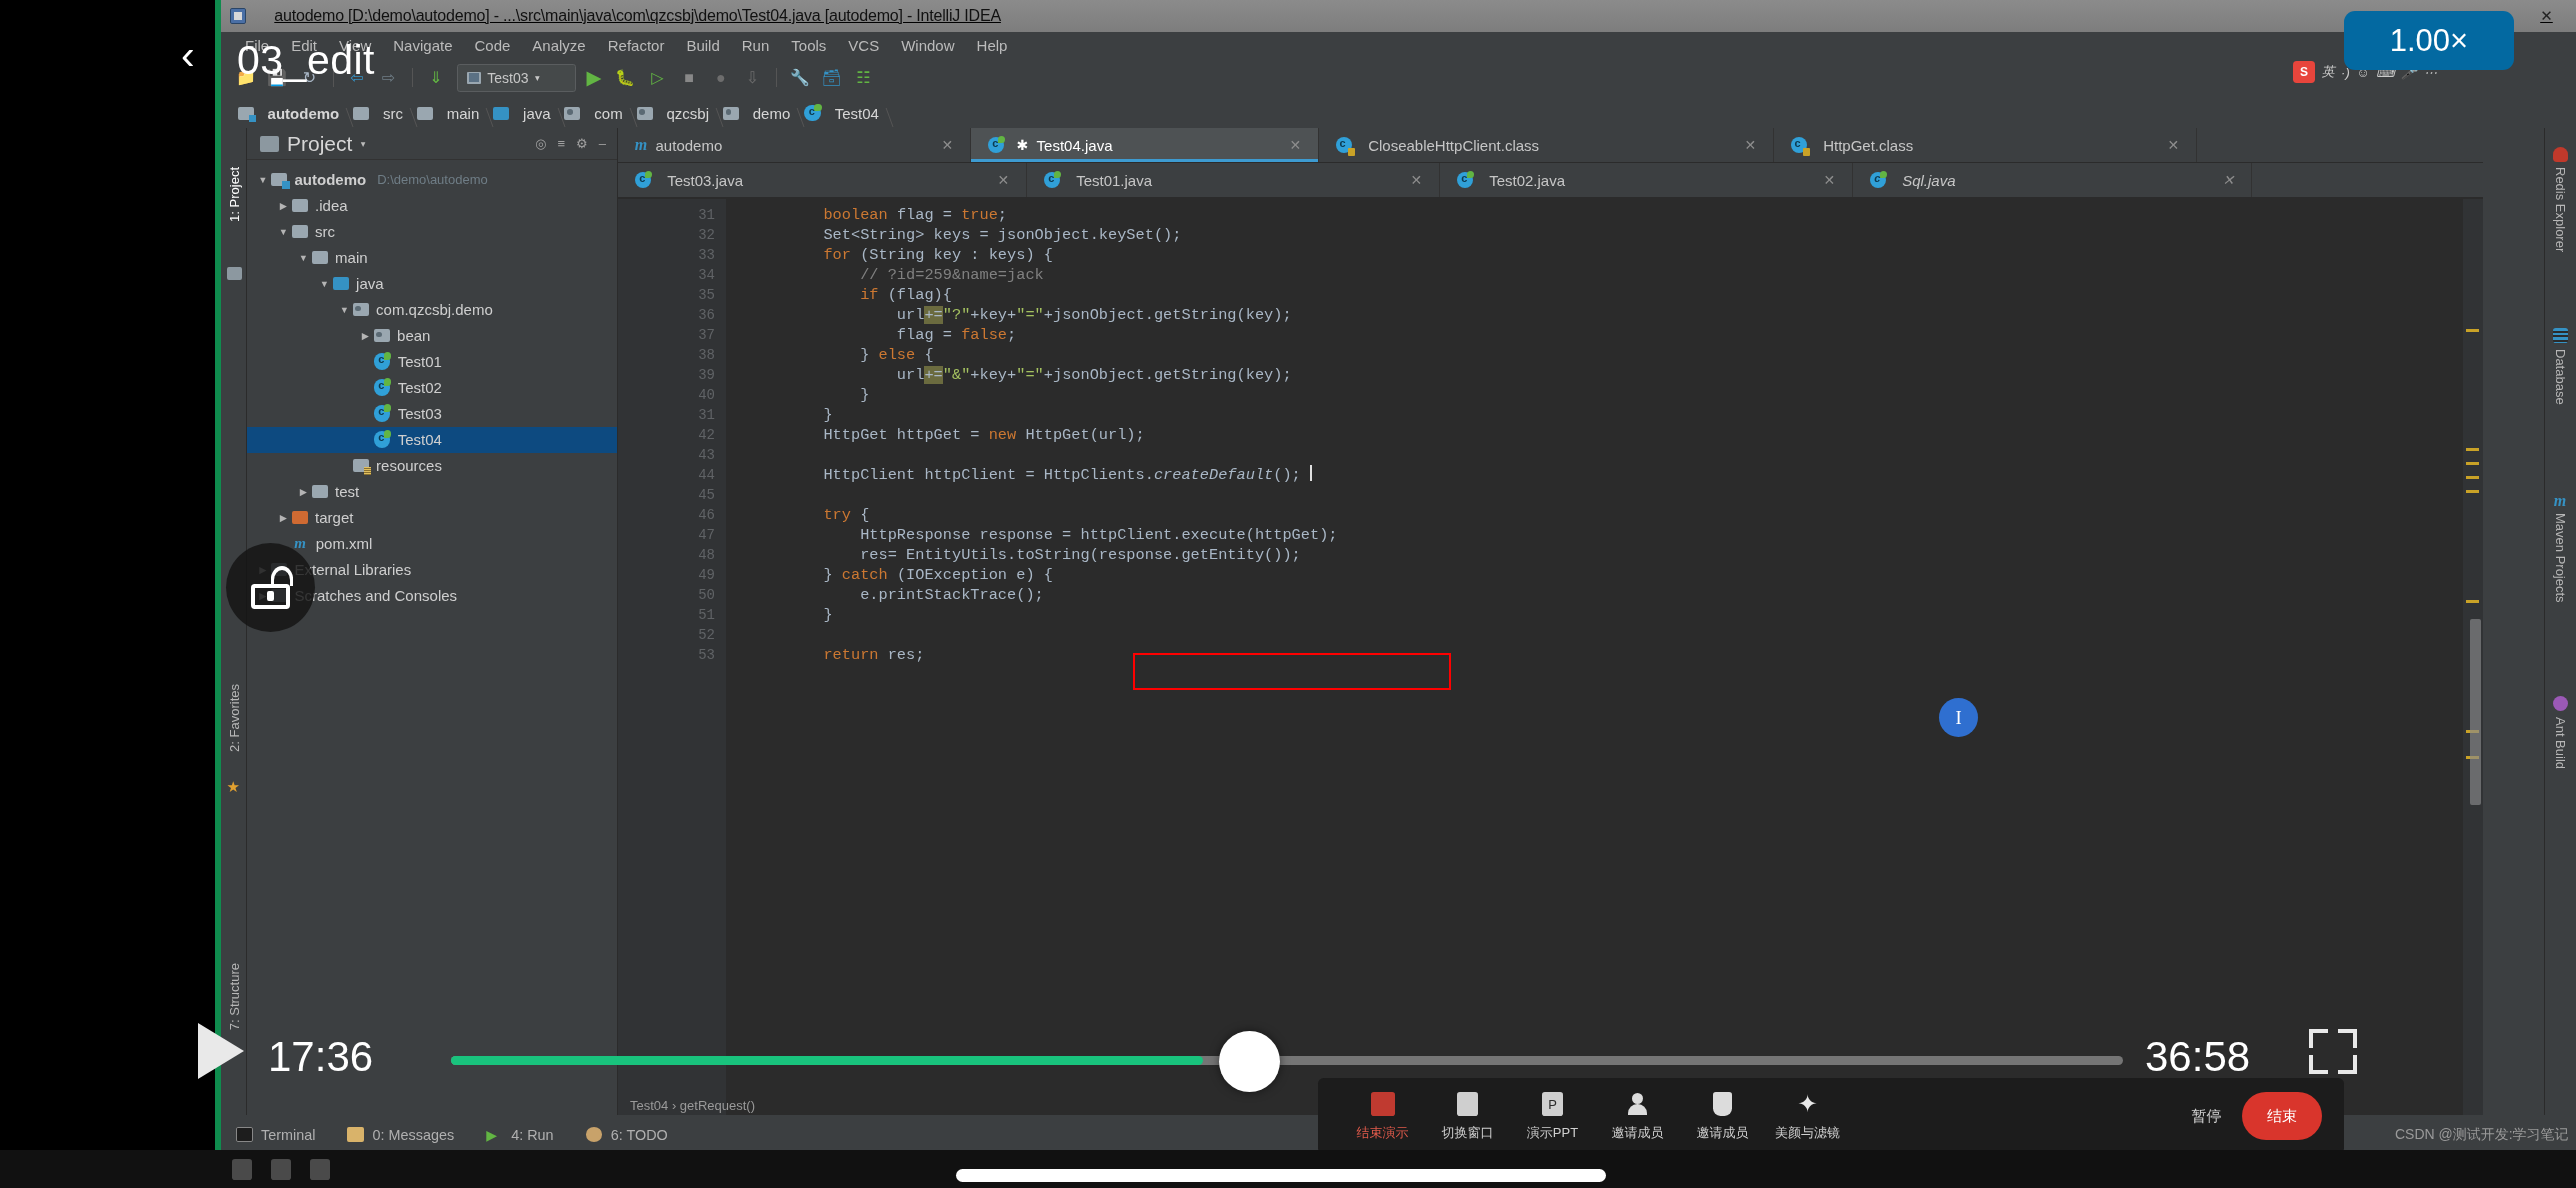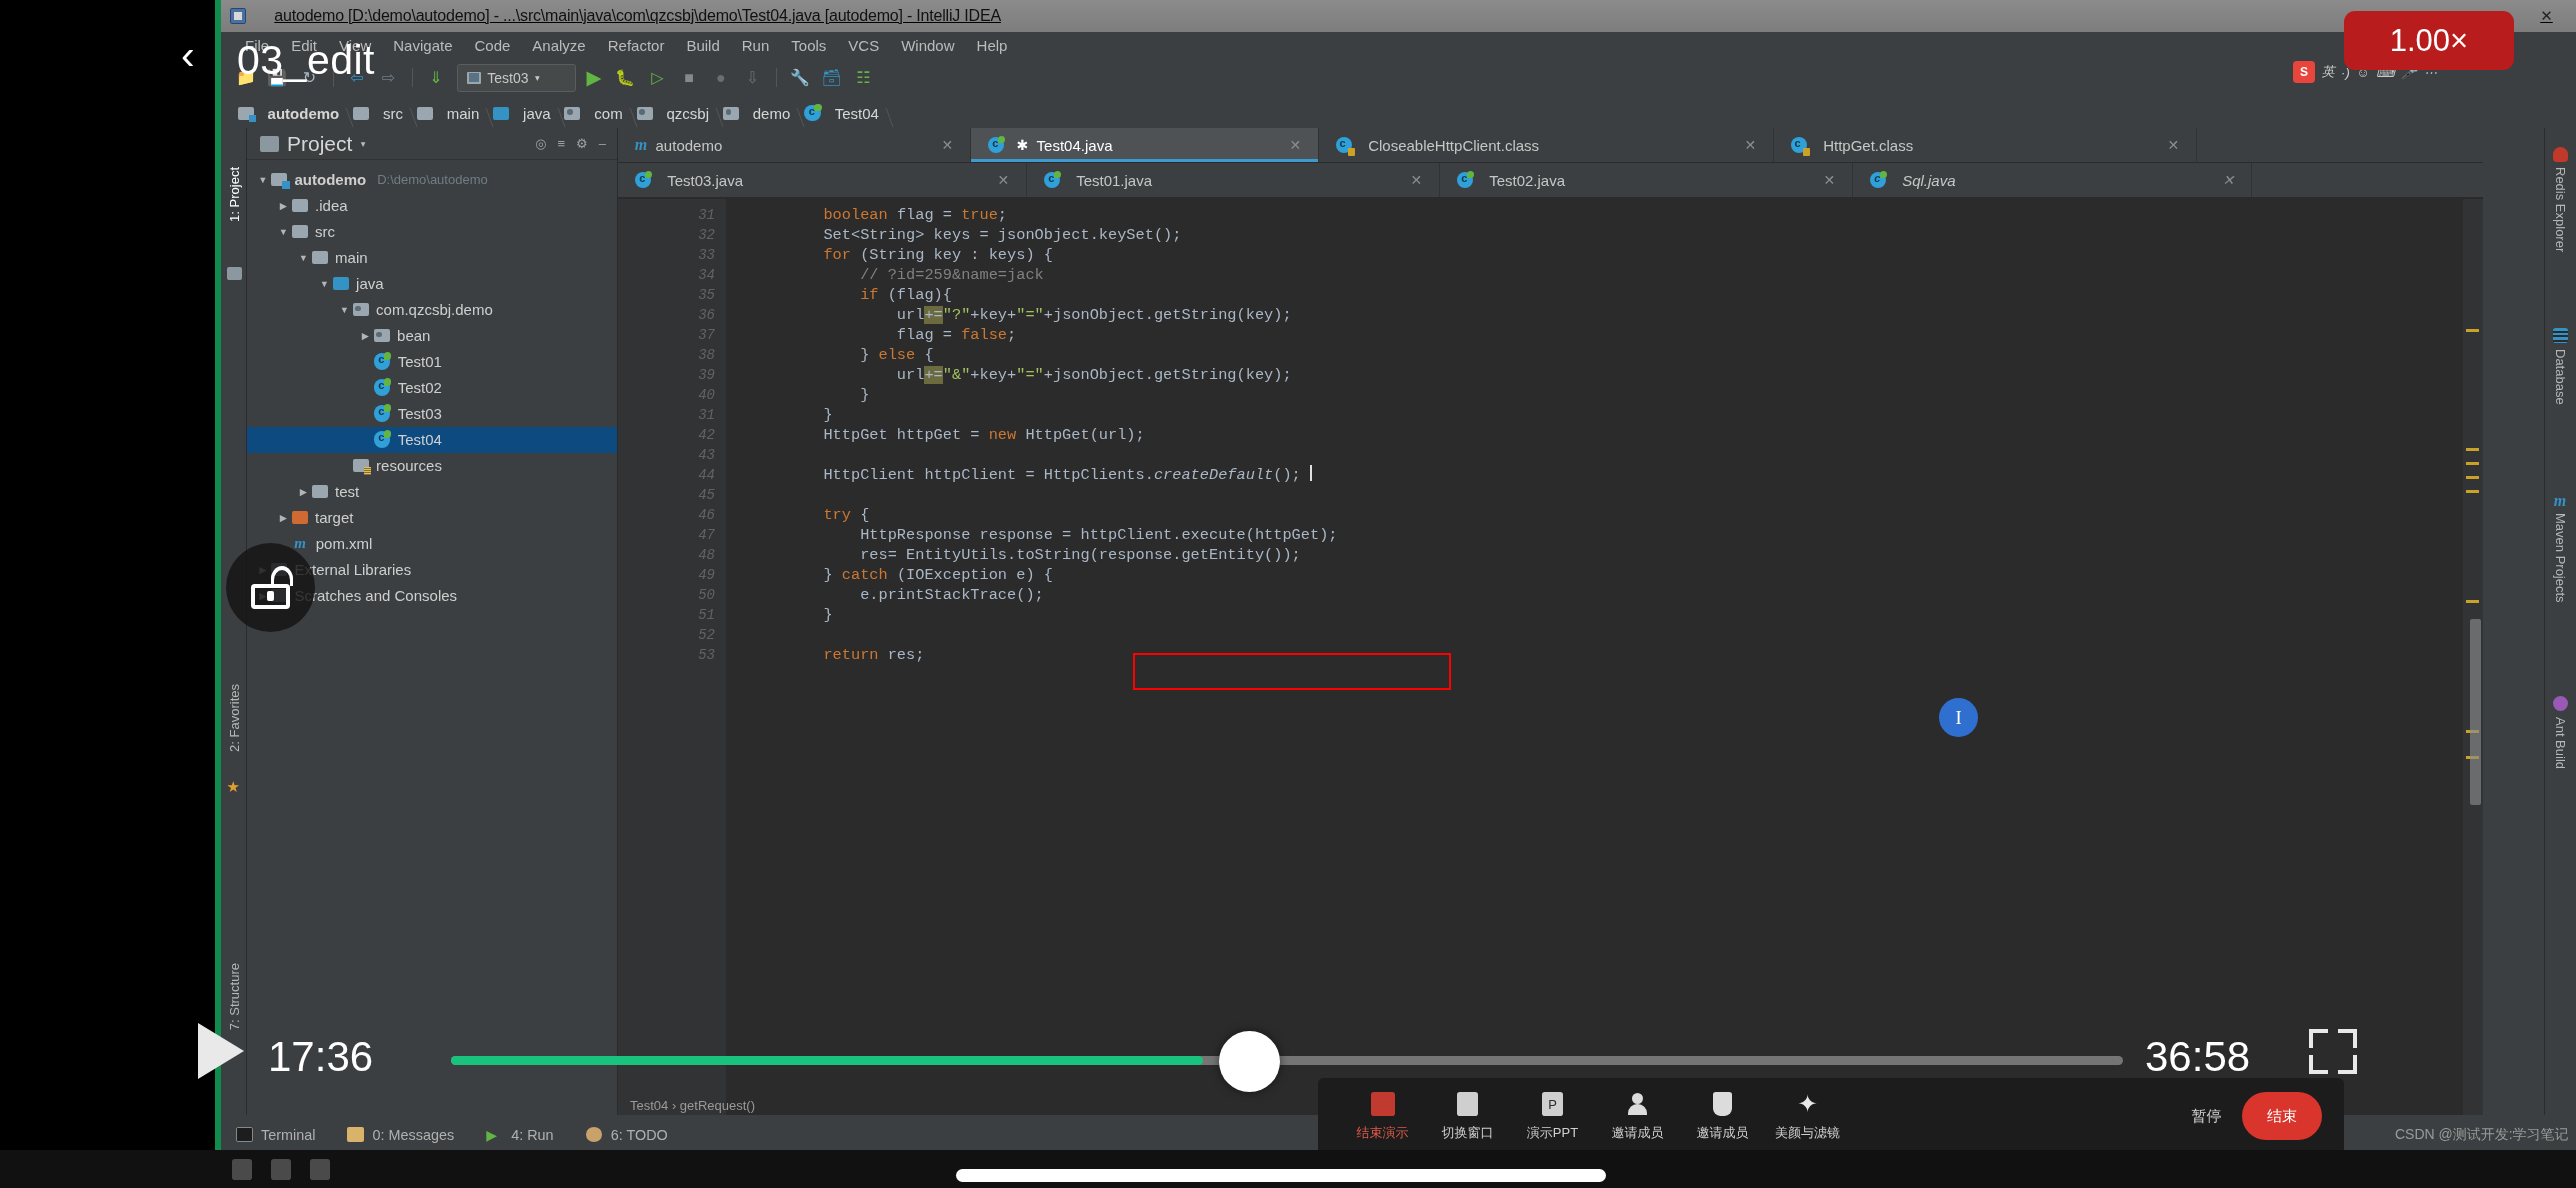--- a/index.html
+++ b/index.html
@@ -130,21 +130,21 @@
   .etab .x { margin-left:auto; color:#8d8d8d; font-size:14px; padding-left:16.7px; }
   .mlogo { color:#3592c4; font-size:16px; font-style:italic; font-weight:bold; font-family:"Liberation Serif",serif;}
   .jclass.lock:before{ background:none; }
   .jclass.lock:after{content:"c";position:absolute;left:3.7px;top:0px;color:#0c3a50;font-size:11px;font-weight:bold;}
   .lockbadge{position:absolute;right:-2.8px;bottom:-2.8px;width:7.4px;height:8.4px;background:#c9a227;border-radius:0.9px;}
   .mod-star { color:#ffffff; font-size:14px; margin-left:-3.7px; }
 
   
   .codewrap { position:absolute; left:0; top:71px; right:0; bottom:0; display:flex; overflow:hidden; background:#2b2b2b;}
   .gutter { width:108px; flex:0 0 108px; background:#313335; text-align:right; padding-right:11px;
-     padding-top:5.6px; position:relative;font-style:italic;}
+     padding-top:5.6px; position:relative;}
   .gutter .ln { height:20px; font-family:"Liberation Mono",monospace; font-size:14px; color:#606366; line-height:20px;}
   .codearea { flex:1; padding-top:5.6px; padding-left:24px; font-family:"Liberation Mono",monospace;
      font-size:15.3px; line-height:20px; color:#a9b7c6; white-space:pre; position:relative; }
   .kw { color:#cc7832; }
   .cm { color:#808080; }
   .st { color:#a5c261; }
   .it { font-style:italic; color:#a9b7c6; }
   .hl { background:#6b6b3f; }
   .caretbar{display:inline-block;width:1.9px;height:16px;background:#e0e0e0;vertical-align:-2.8px;}
 
@@ -176,21 +176,21 @@
 
   
   .bcrumb2 { position:absolute; left:409px; bottom:76px; font-size:13px; color:#9a9a9a; }
 
   
   .vid-back { position:absolute; left:181px; top:33px; width:41px; height:48px; z-index:60;
      color:#fff; font-size:41px; line-height:45px; font-weight:300; }
   .vid-title { position:absolute; left:237px; top:37px; z-index:60; color:#ffffff; font-size:41px;
      letter-spacing:0.5px; }
   .speedpill { position:absolute; right:62px; top:11px; z-index:60; width:170px; height:59px;
-     background:#b91c1c; border-radius:11px; display:flex; align-items:center; justify-content:center;
+     background:#0369a1; border-radius:11px; display:flex; align-items:center; justify-content:center;
      color:#fff; font-size:31px; }
   .lockcircle { position:absolute; left:226px; top:543px; z-index:60; width:89px; height:89px;
      border-radius:50%; background:rgba(20,20,20,.82); display:flex; align-items:center; justify-content:center;}
   .lockglyph { position:relative; width:39px; height:43px; }
   .lockglyph .body { position:absolute; left:0; bottom:0; width:39px; height:25px; border:4.6px solid #fff; border-radius:3.7px;}
   .lockglyph .shackle { position:absolute; left:5.6px; top:0; width:28px; height:20.4px;
      border:4.6px solid #fff; border-bottom:none; border-radius:15px 15px 0 0; transform: translateX(11px) scaleX(.8); }
   .lockglyph .kh { position:absolute; left:16px; bottom:8.4px; width:7.4px; height:9.3px; background:#fff; border-radius:1.9px;}
 
   .seekdot { position:absolute; left:1219px; top:1031px; z-index:62; width:61px; height:61px;

